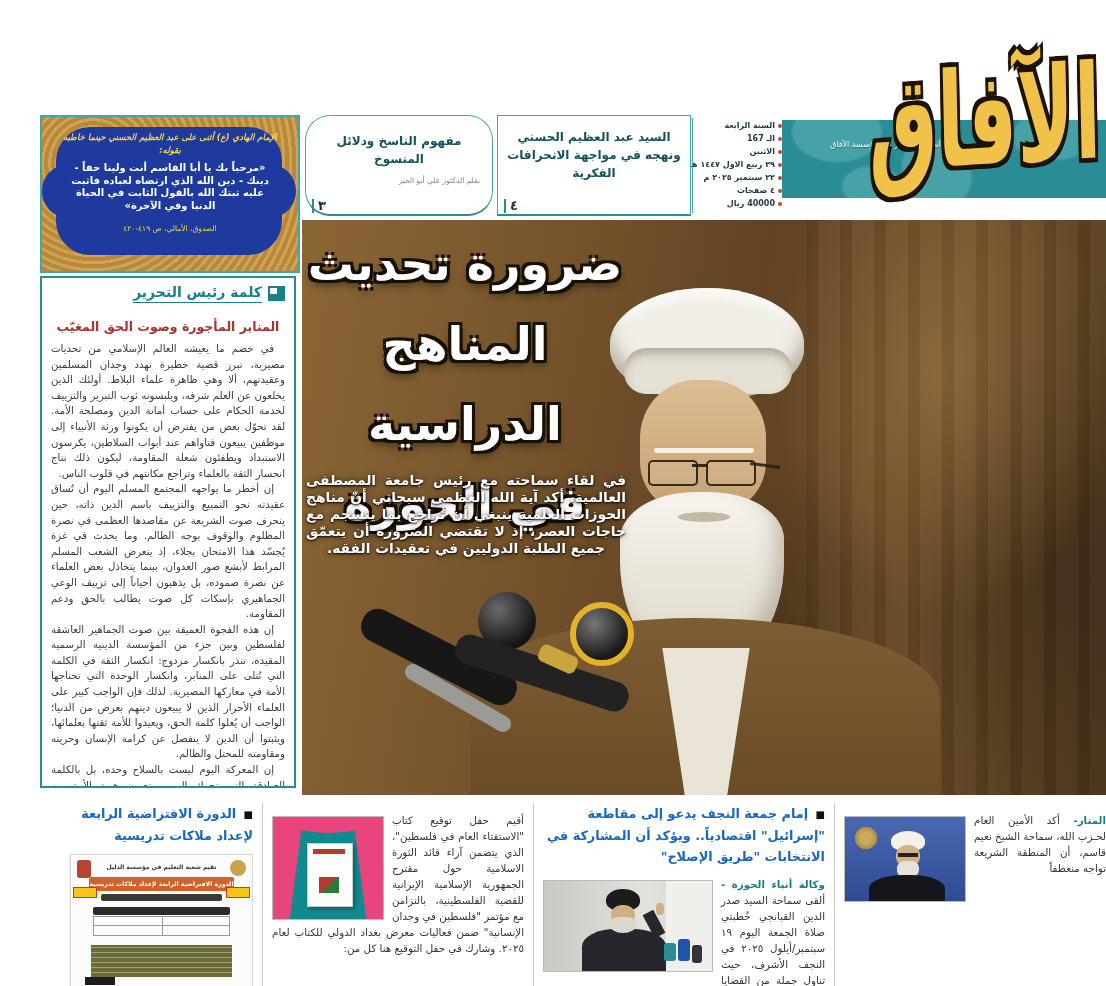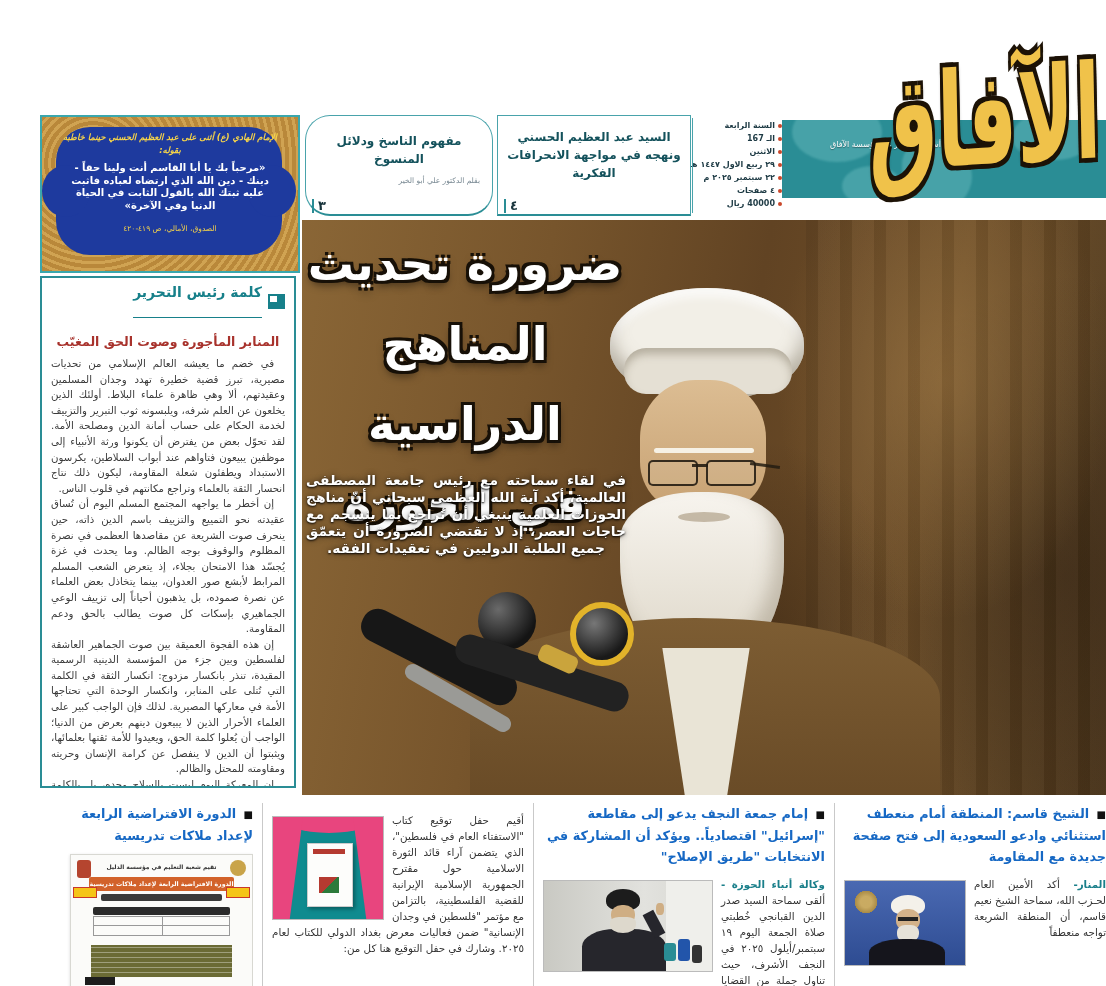--- a/index.html
+++ b/index.html
@@ -55,21 +55,21 @@
   .q-body{color:#fff;font-size:10px;font-weight:bold;line-height:12.5px;margin:5px 10px 0;}
   .q-src{color:#f5d34a;font-size:7.5px;margin-top:12px;}
 
   
   .editorial{left:40px;top:276px;width:256px;height:512px;border:2px solid #2a8d95;background:#fff;
      direction:rtl;padding:6px 9px;box-sizing:border-box;overflow:hidden;}
   .ed-head{display:flex;align-items:center;gap:6px;}
   .ed-icon{width:17px;height:15px;background:#17808a;position:relative;flex:0 0 auto;}
   .ed-icon::after{content:"";position:absolute;left:2px;top:2px;width:7px;height:6px;background:#fff;}
   .ed-title{color:#17808a;font-weight:bold;font-size:14px;border-bottom:1.5px solid #17808a;
-            padding-bottom:17px;}
+            padding-bottom:2px;}
   .ed-article-title{color:#a8322c;font-weight:bold;font-size:12.5px;text-align:center;margin:16px 0 7px;}
   .editorial p{font-size:10.2px;line-height:15.6px;color:#3a3a3a;text-align:justify;
                margin:0;text-indent:11px;}
 
   
   .photo{left:302px;top:220px;width:804px;height:575px;overflow:hidden;
     background:
       radial-gradient(240px 340px at 80% 28%, rgba(165,125,70,.5), transparent 70%),
       radial-gradient(300px 420px at 95% 62%, rgba(45,30,15,.55), transparent 72%),
       radial-gradient(200px 300px at 58% 75%, rgba(40,25,12,.45), transparent 70%),
@@ -289,24 +289,20 @@
     <div>ضرورة تحديث</div>
     <div>المناهج الدراسية</div>
     <div>في الحوزة</div>
   </div>
   <div class="standfirst">في لقاء سماحته مع رئيس جامعة المصطفى العالمية، أكد آية الله العظمى سبحاني أنّ مناهج الحوزات العلمية ينبغي أن تُراجع بما ينسجم مع حاجات العصر، إذ لا تقتضي الضرورة أن يتعمّق جميع الطلبة الدوليين في تعقيدات الفقه.</div>
 </div>
 
 <div class="abs bottom">
 
   <div class="bart bD">
-    <div class="b-title">
-      <span class="sq">■</span>
-      <span>الشيخ قاسم: المنطقة أمام منعطف استثنائي وادعو السعودية إلى فتح صفحة جديدة مع المقاومة</span>
-    </div>
     <div class="b-body">
       <div class="bphoto phD">
         <div class="emblem"></div>
         <div class="turb"></div>
           <div class="fc"></div>
           <div class="gl"></div>
           <div class="bd"></div>
           <div class="rb"></div>
       </div>
       <span class="lead">المنار-</span><span> أكد الأمين العام لحـزب الله، سماحة الشيخ نعيم قاسم، أن المنطقة الشريعة تواجه منعطفاً</span>

